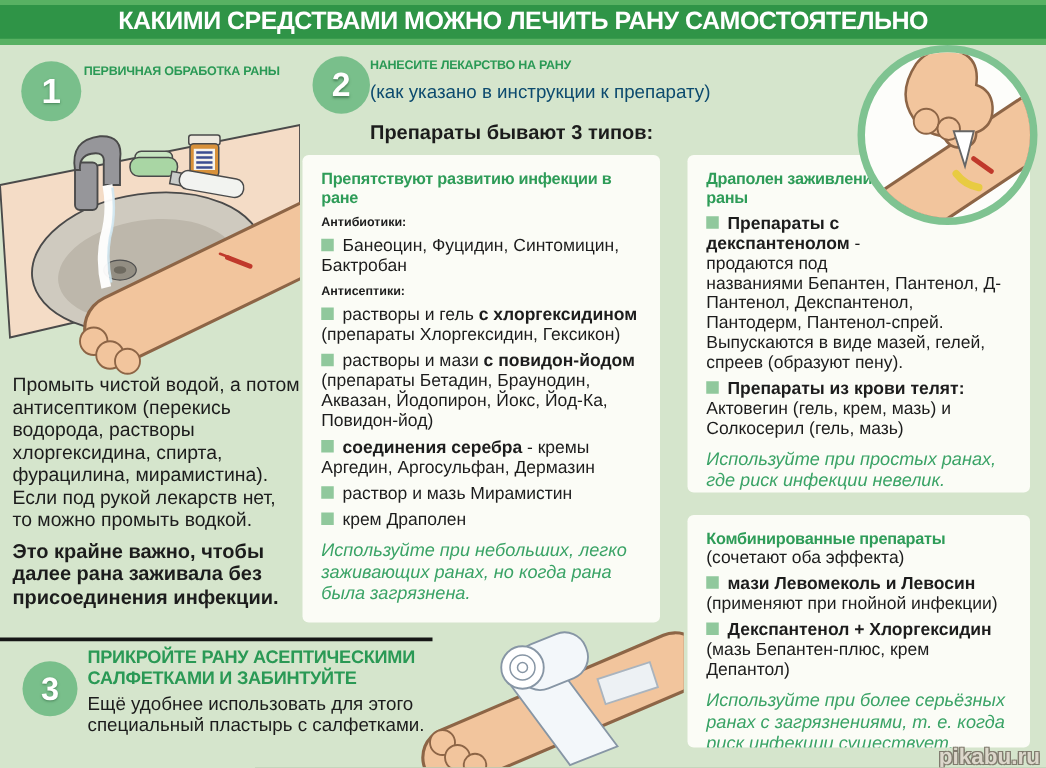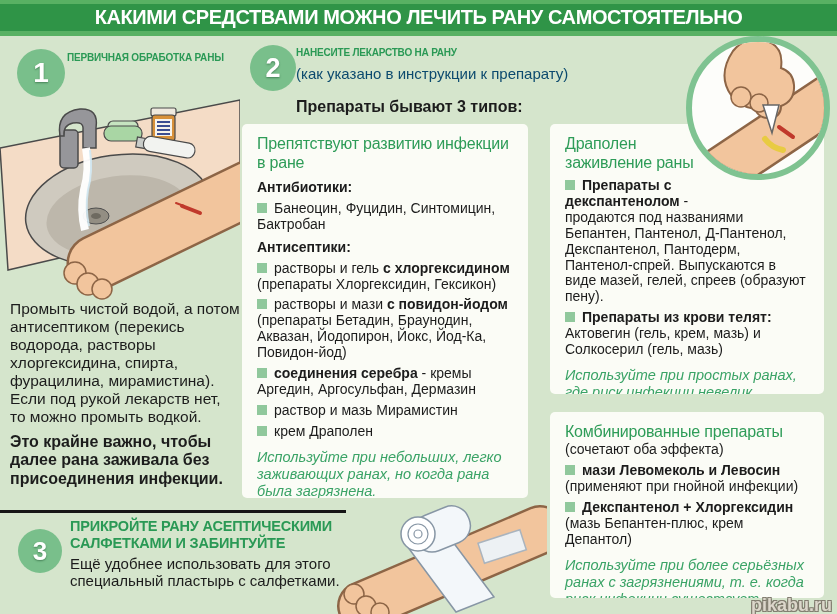--- a/index.html
+++ b/index.html
@@ -35,23 +35,23 @@
   .p-wash{position:absolute;left:10px;top:300px;width:230px;font-size:15.5px;line-height:1.16;}
   .p-important{position:absolute;left:10px;top:433px;width:232px;font-size:16px;font-weight:bold;line-height:1.15;}
   
   .divider{position:absolute;left:0;top:510px;width:346px;height:3px;background:#161616;}
   
   .card{position:absolute;background:#fbfcf6;border-radius:5px;padding:11px 15px 10px 15px;
     box-sizing:border-box;overflow:hidden;font-size:14px;line-height:1.14;}
   .card-mid{left:242px;top:124px;width:286px;height:374px;}
   .card-heal{left:550px;top:124px;width:274px;height:270px;}
   .card-comb{left:550px;top:412px;width:274px;height:186px;}
-  .card-h{color:#2e9c58;font-weight:normal;font-size:16px;line-height:1.18;letter-spacing:-0.2px;}
+  .card-h{color:#2e9c58;font-weight:bold;font-size:13px;line-height:1.18;letter-spacing:-0.2px;}
   .card-sub-plain{font-size:14px;color:#1c1c1c;}
-  .subhead{margin-top:7px;font-weight:bold;font-size:14px;}
+  .subhead{margin-top:7px;font-weight:bold;font-size:10px;}
   .item{margin-top:5px;}
   .sq{display:inline-block;width:10px;height:10px;background:#90c89c;margin-right:7px;}
   .b{font-weight:bold;}
   .note{margin-top:9px;color:#3aa366;font-style:italic;font-size:14.5px;line-height:1.18;}
   .circle-spacer{float:right;width:96px;height:74px;}
   
   .illu{position:absolute;}
   .illu-wash{left:0;top:88px;}
   .illu-drop{left:683px;top:33px;z-index:5;}
   .illu-band{left:332px;top:502px;}

